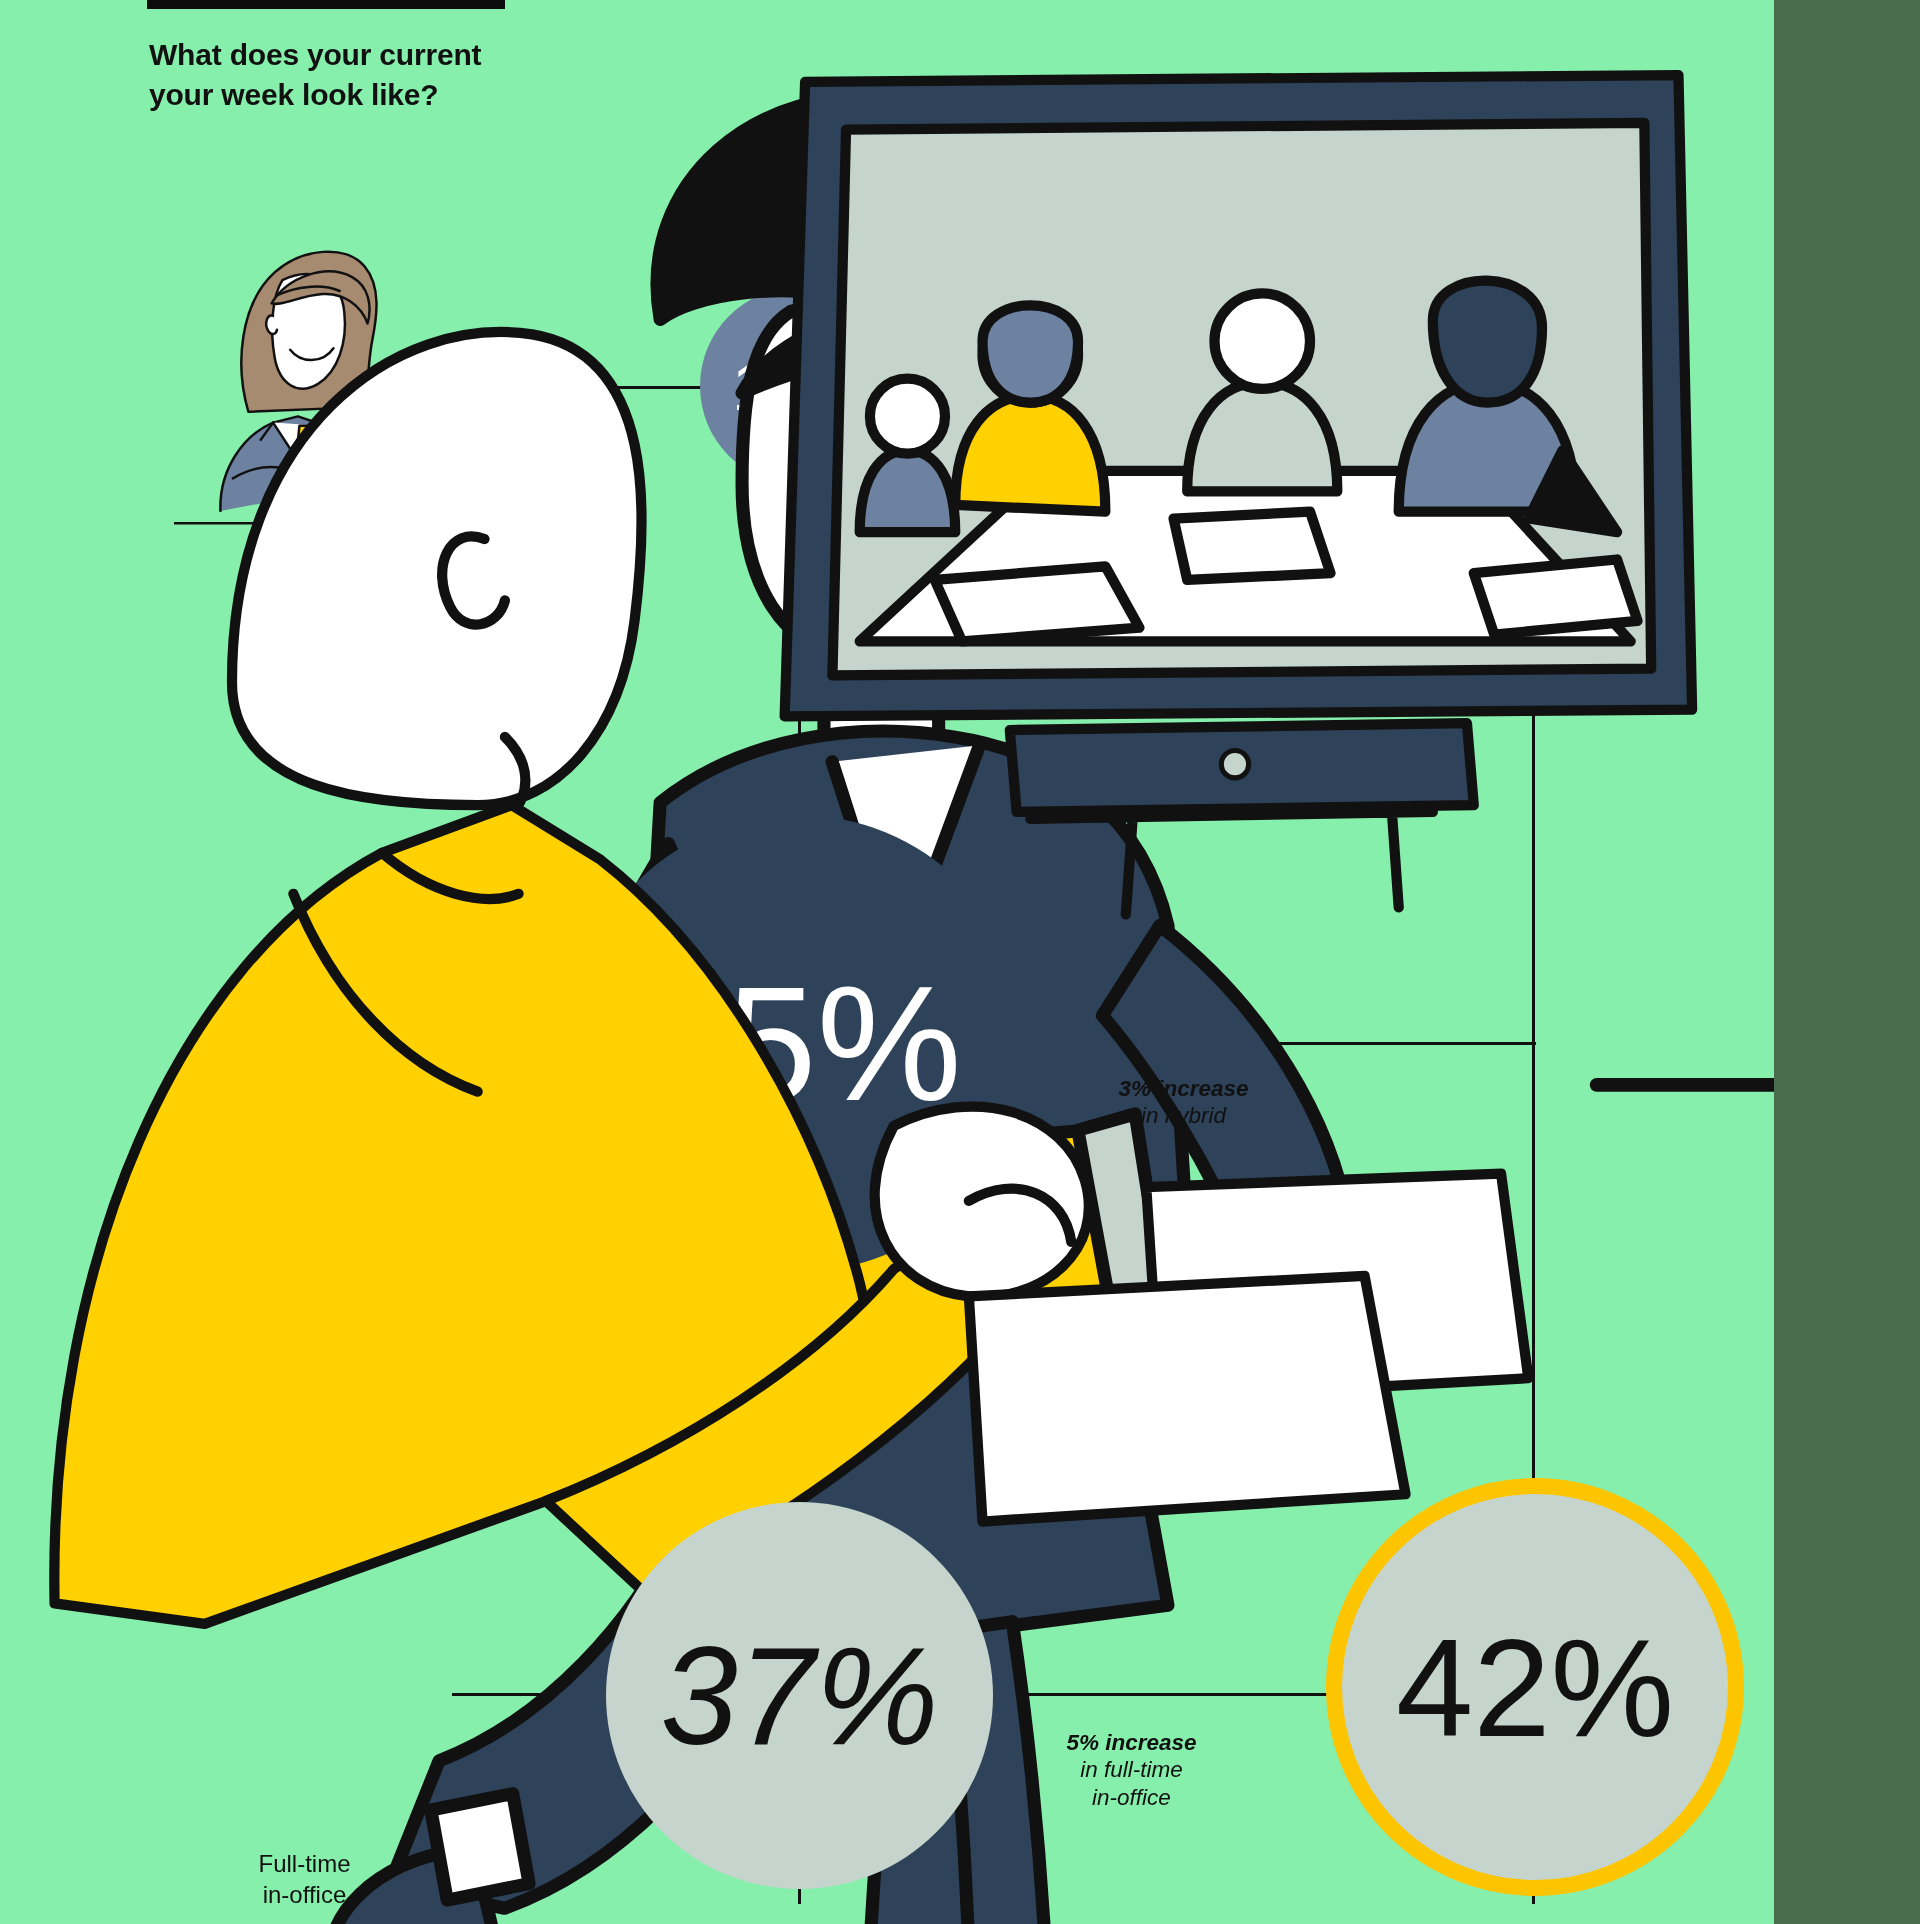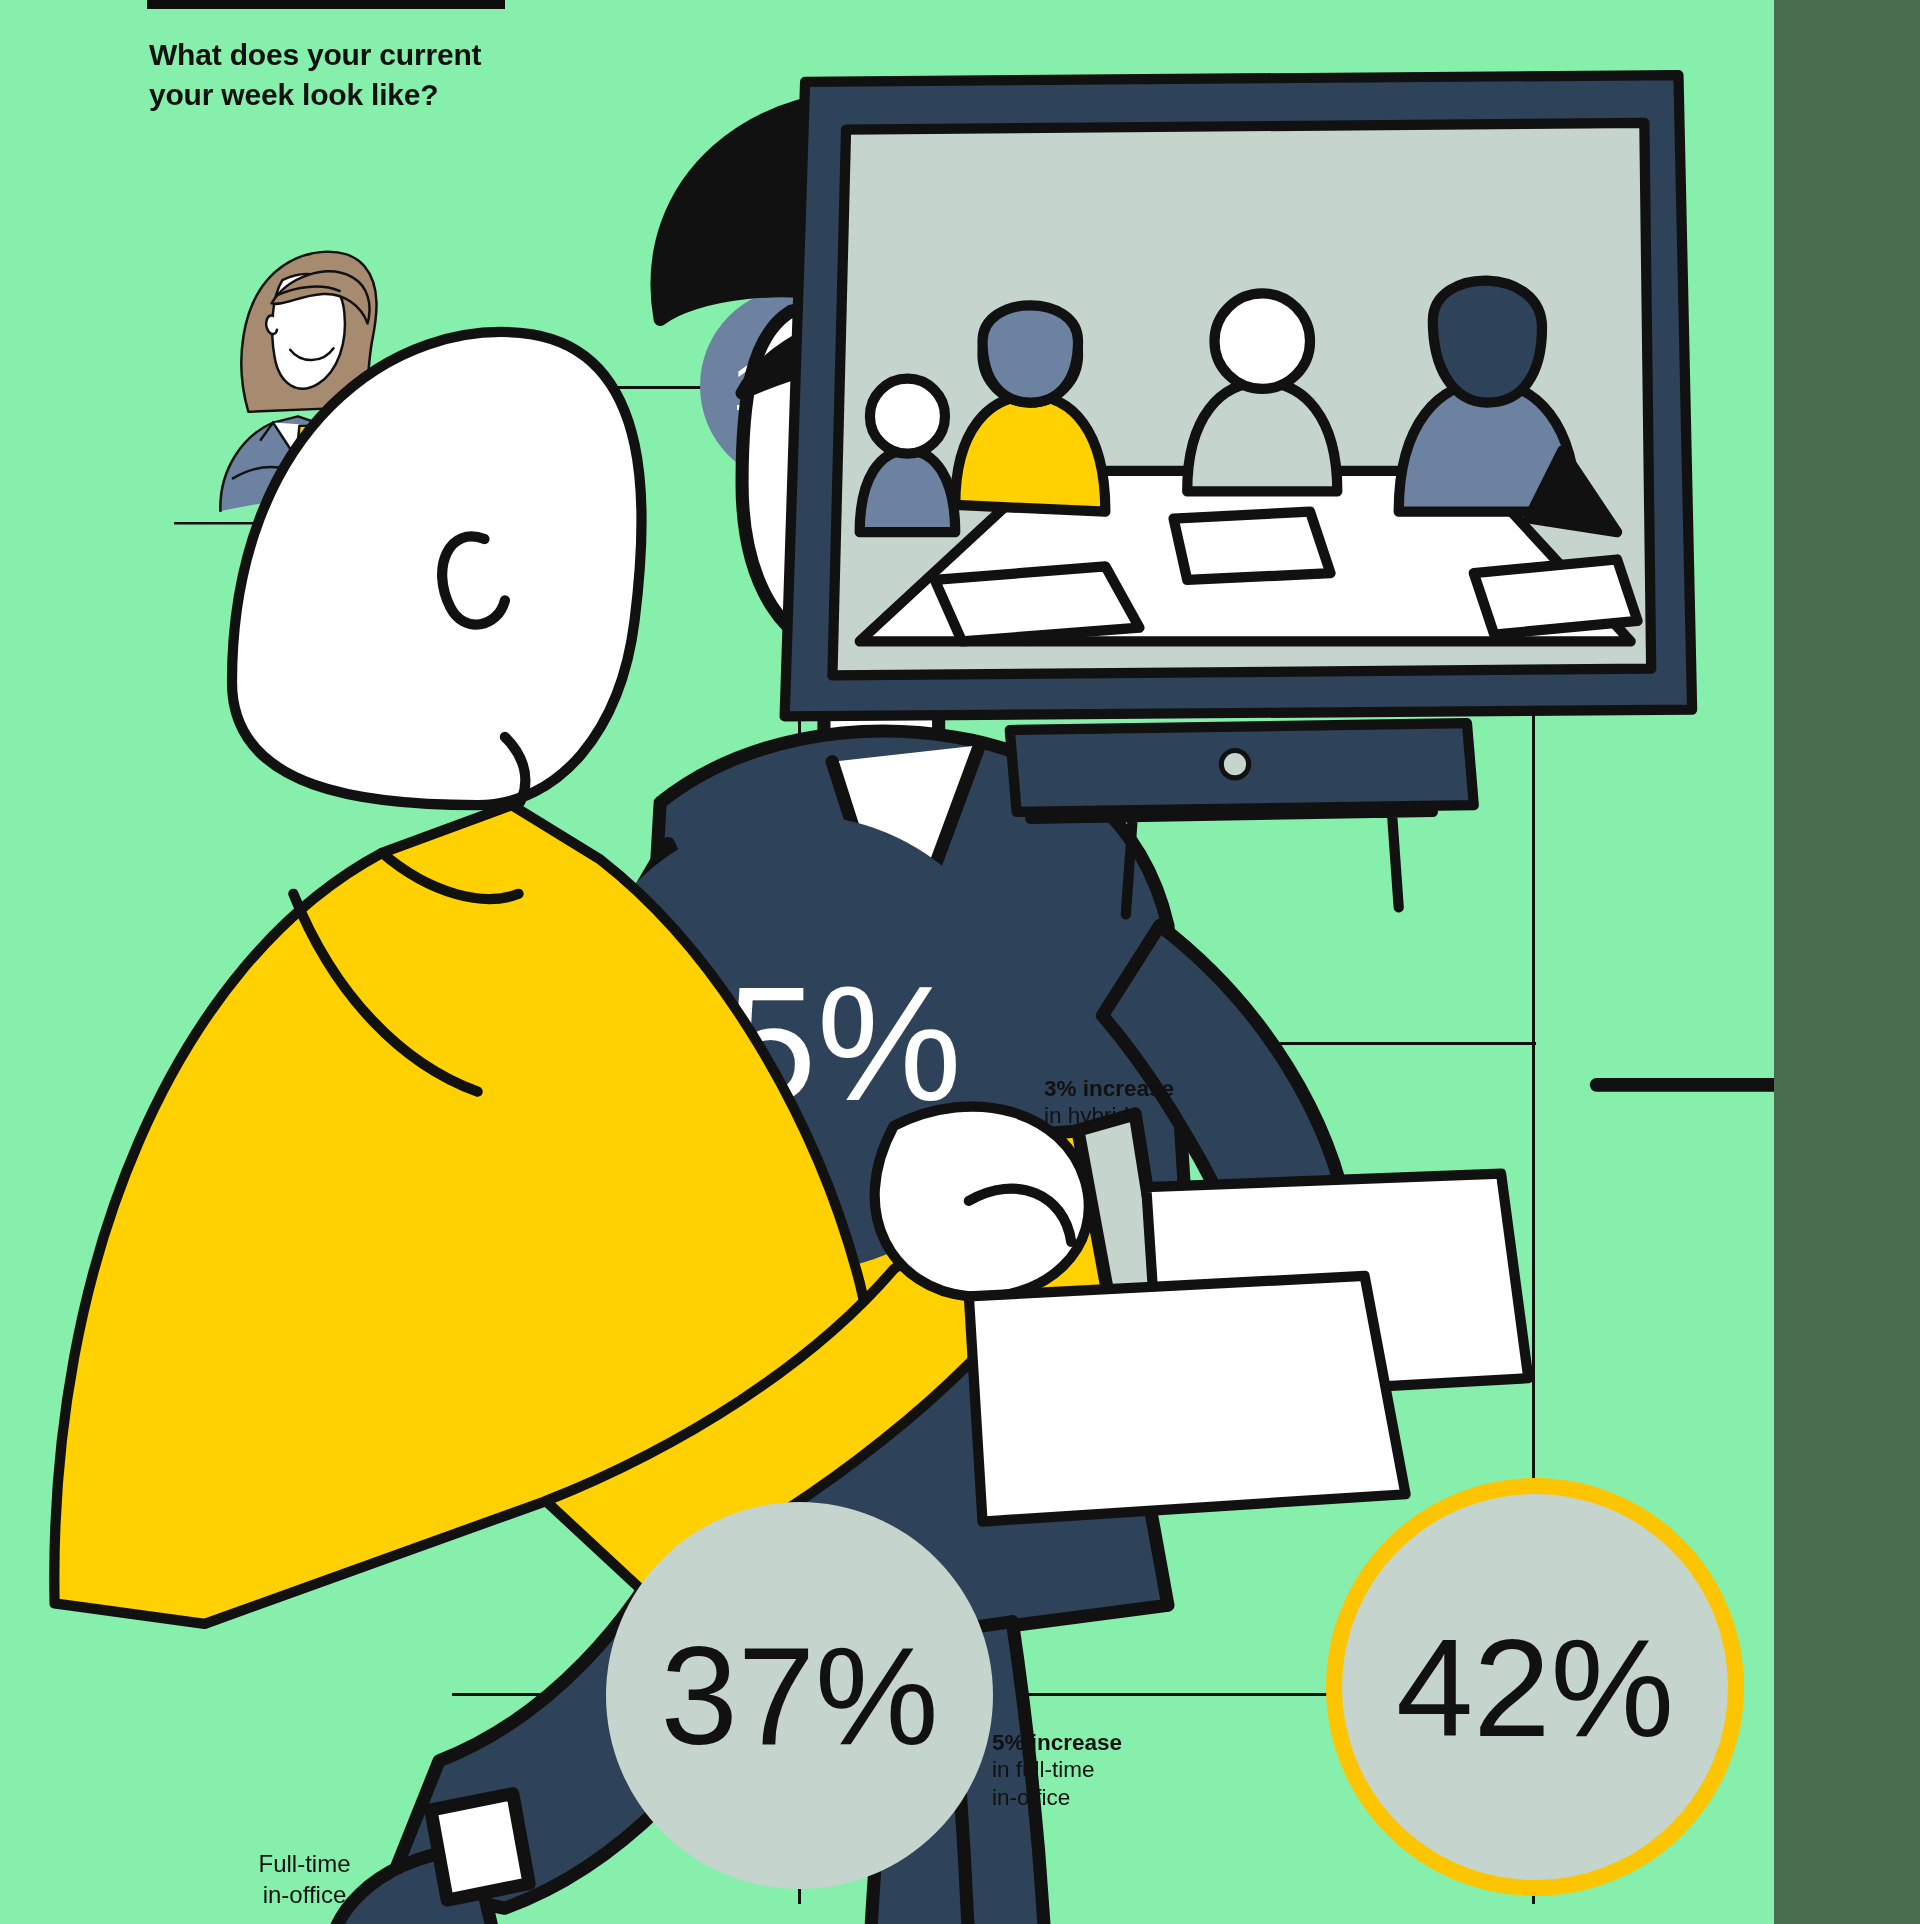--- a/index.html
+++ b/index.html
@@ -123,36 +123,39 @@
     background: #2e4259;
     border: 13px solid #fdc500;
   }
   .b-48 .bubble-label { font-size: 163px; color: #ffffff; }
 
   
   .b-37 {
     left: 606px; top: 1502px;
     width: 387px; height: 387px;
     background: #c5d4cc;
+    font-style: italic;
   }
   .b-37 .bubble-label { font-size: 139px; color: #111111; }
 
   .b-42 {
     left: 1326px; top: 1478px;
     width: 418px; height: 418px;
     background: #c5d4cc;
     border: 16.3px solid #fdc500;
   }
   .b-42 .bubble-label { font-size: 139px; color: #111111; }
 
   
   .delta {
     position: absolute;
+    text-align: center;
     color: #111111;
     line-height: 1.22;
+    font-style: italic;
   }
   .delta .d-head { font-size: 22.5px; font-weight: 700; display: block; }
   .delta .d-sub  { font-size: 22.5px; font-weight: 400; display: block; }
 
   .delta-1 { left: 1030px; top: 424px; width: 310px; }
   .delta-2 { left: 1044px; top: 1075px; width: 279px; }
   .delta-3 { left: 992px; top: 1729px; width: 279px; }
 
   
   .caption {

